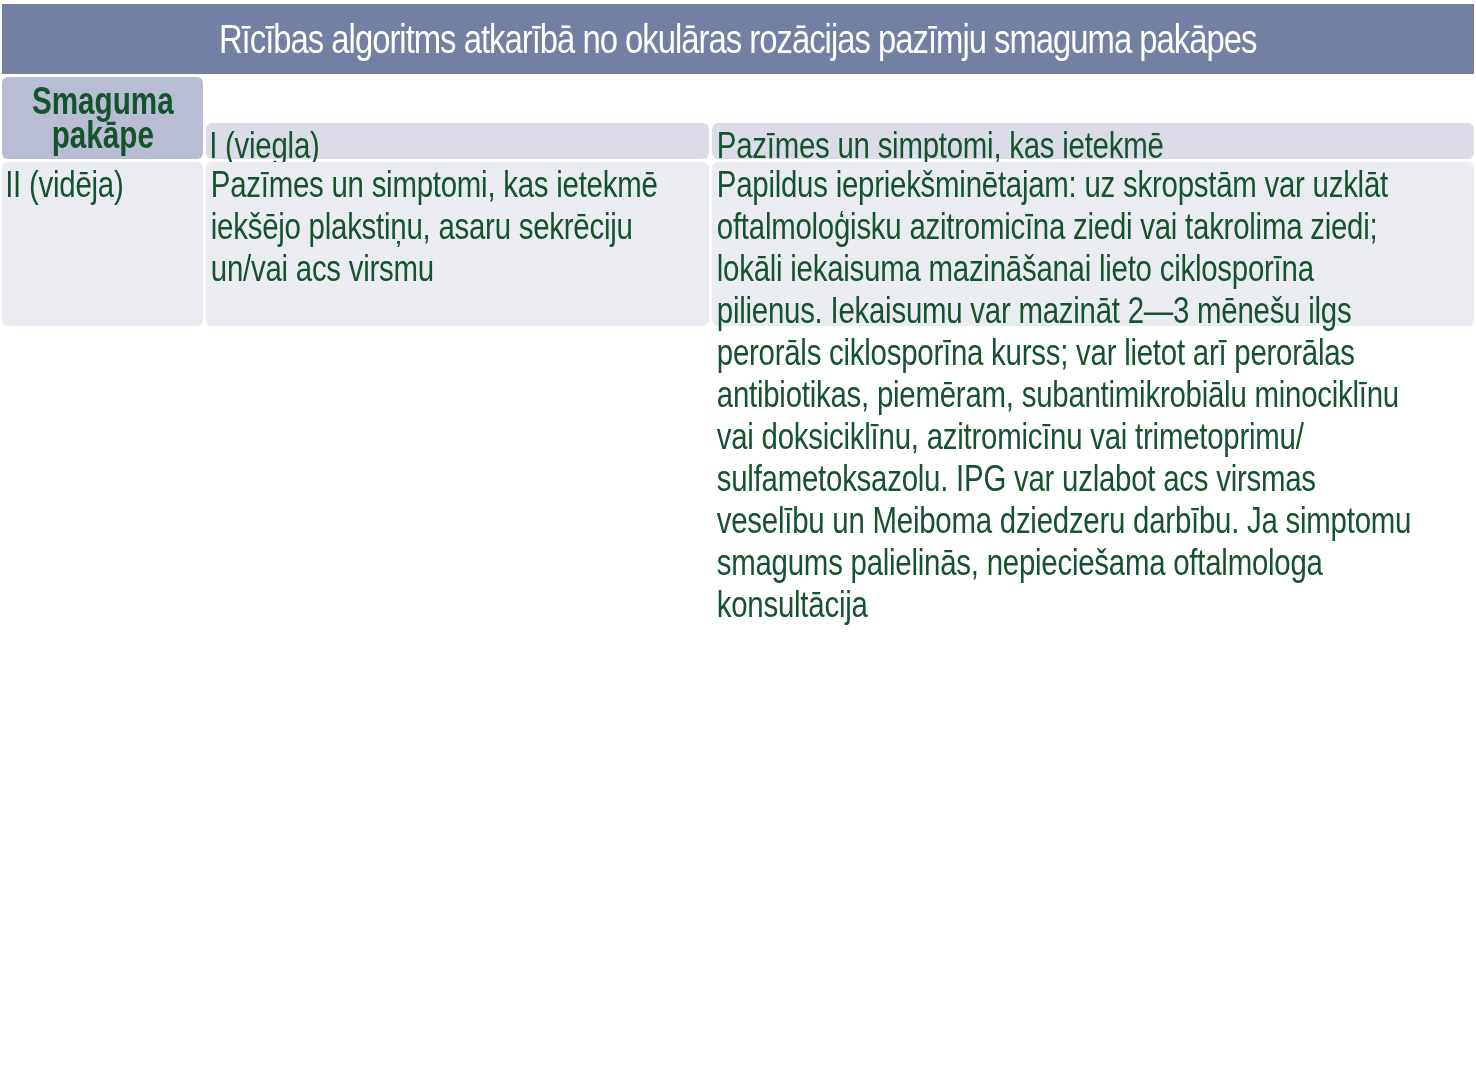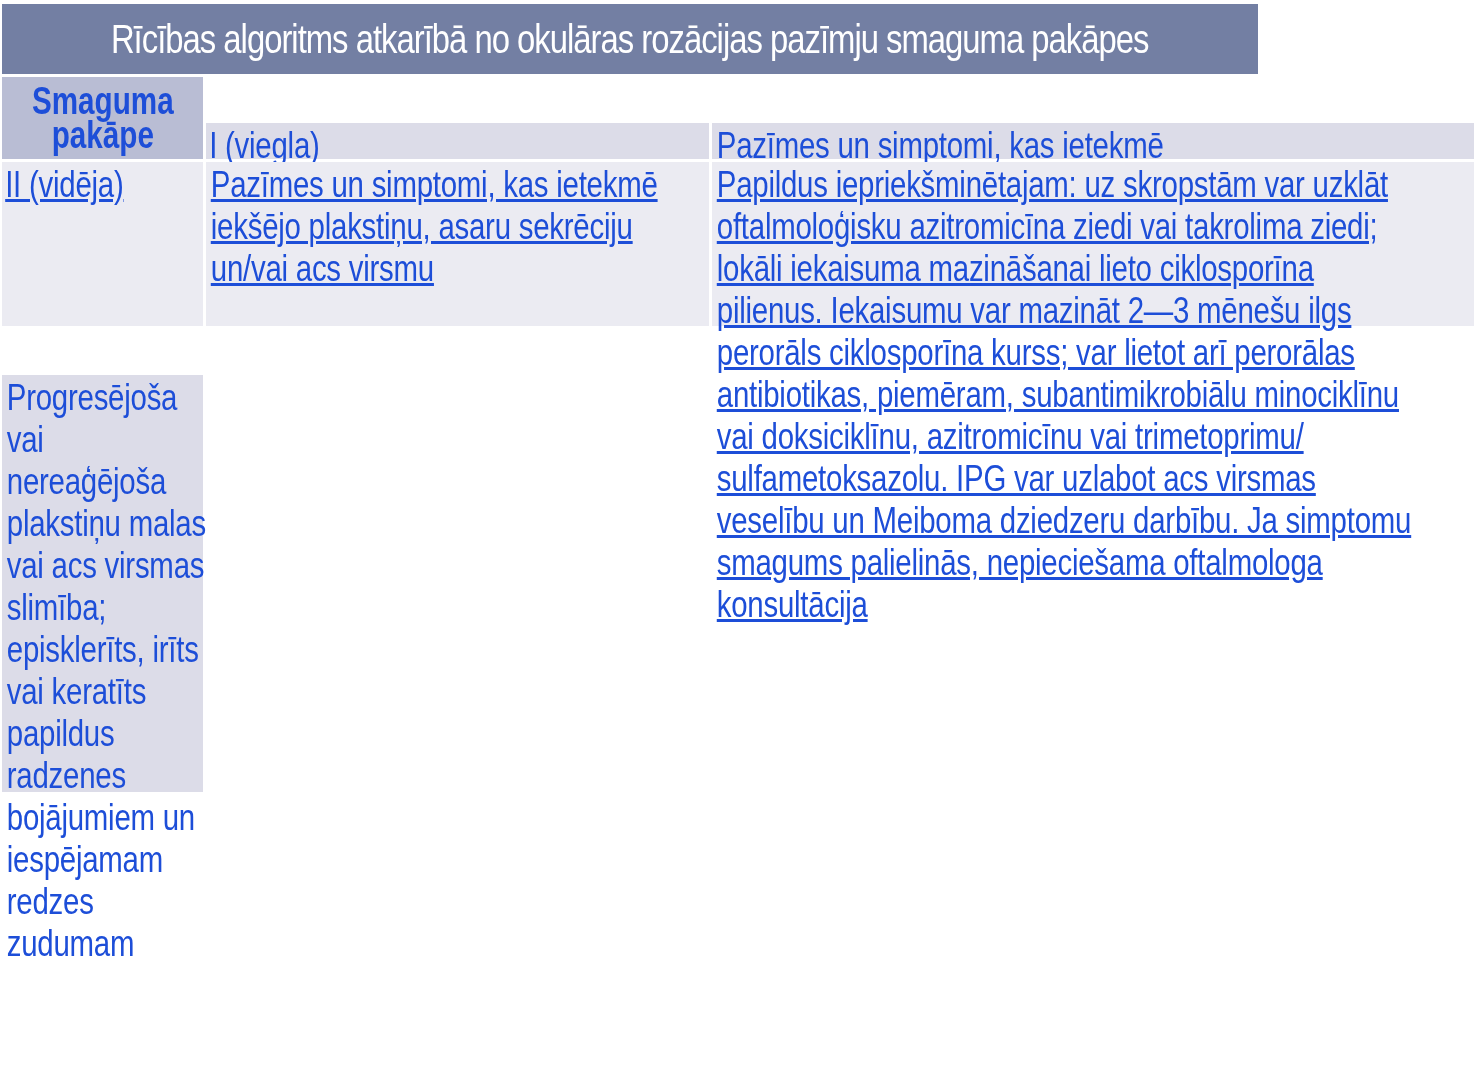--- a/index.html
+++ b/index.html
@@ -19,21 +19,21 @@
       left: 2px;
       top: 4px;
       width: 1472px;
       height: 1054px;
       background: #ffffff;
     }
     .title-bar {
       position: absolute;
       left: 0;
       top: 0;
-      width: 1256px;
+      width: 1472px;
       height: 70px;
       background: #737fa3;
       color: #ffffff;
       display: flex;
       align-items: center;
       justify-content: center;
       font-size: 40px;
       letter-spacing: -1.2px;
       transform-origin: center;
     }
@@ -49,39 +49,40 @@
       width: 1472px;
       display: grid;
       grid-template-columns: 201px 503px 762px;
       grid-template-rows: 82px 164px 463px 263px;
       column-gap: 3px;
       row-gap: 3px;
     }
     .cell {
       position: relative;
       overflow: visible;
-      color: #1d4ed8;
+      color: #14532d;
+      border-radius: 6px;
     }
     .hdr {
       background: #b9bdd4;
       display: flex;
       align-items: center;
       justify-content: center;
       text-align: center;
       font-weight: bold;
       font-size: 38px;
       line-height: 36px;
     }
     .hdr span {
       display: inline-block;
       transform: scaleX(0.78);
       white-space: nowrap;
     }
     .row-odd { background: #dcdce8; margin-top: 46px; }
-    .row-even { background: #ebebf2; text-decoration: underline; }
+    .row-even { background: #ebebf2; }
     .body-text {
       font-size: 37px;
       line-height: 42px;
       padding: 2px 0 0 4px;
       white-space: pre-line;
       transform: scaleX(0.795);
       transform-origin: left top;
       width: 126%;
       letter-spacing: -0.3px;
     }
@@ -127,21 +128,14 @@
 pilienus. Iekaisumu var mazināt 2—3 mēnešu ilgs
 perorāls ciklosporīna kurss; var lietot arī perorālas
 antibiotikas, piemēram, subantimikrobiālu minociklīnu
 vai doksiciklīnu, azitromicīnu vai trimetoprimu/
 sulfametoksazolu. IPG var uzlabot acs virsmas
 veselību un Meiboma dziedzeru darbību. Ja simptomu
 smagums palielinās, nepieciešama oftalmologa
 konsultācija</div>
     </div>
 
-    <div class="cell row-odd c-col2">
-      <div class="body-text">Progresējoša vai nereaģējoša
-plakstiņu malas vai acs virsmas
-slimība; episklerīts, irīts vai keratīts
-papildus radzenes bojājumiem un
-iespējamam redzes zudumam</div>
-    </div>
   </div>
 </div>
 
 </body></html>

